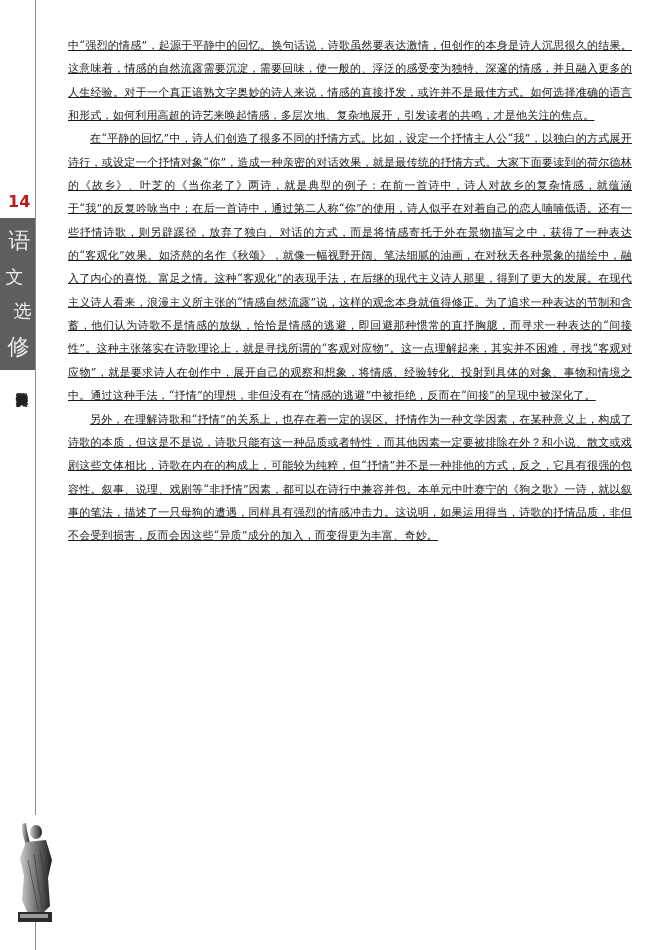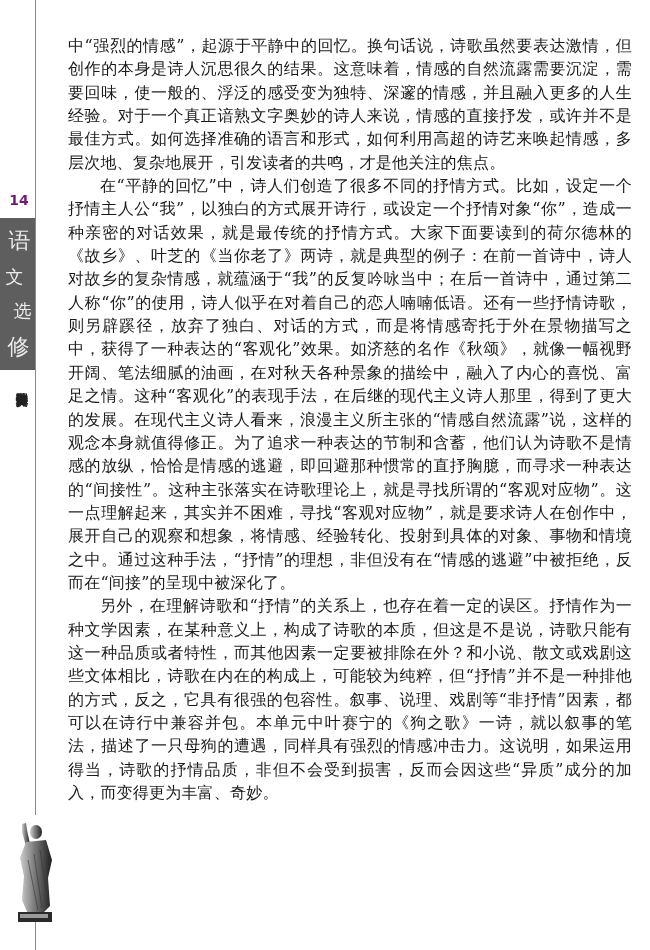--- a/index.html
+++ b/index.html
@@ -13,21 +13,21 @@
     position: absolute; left: 35px; top: 0; width: 1px; height: 950px;
     background: #8a8a8a;
   }
   .side-rule-gap {
     position: absolute; left: 33px; top: 815px; width: 5px; height: 95px;
     background: #ffffff;
   }
   .page-number {
     position: absolute; left: 8px; top: 192px; width: 22px;
     font-family: "DejaVu Sans", "Liberation Sans", sans-serif;
-    font-size: 14px; font-weight: bold; color: #701a75; text-align: center;
+    font-size: 16px; font-weight: bold; color: #b91c1c; text-align: center;
   }
   .series-band {
     position: absolute; left: 0; top: 218px; width: 35px; height: 152px;
     background: #5e5e5e;
     display: flex; flex-direction: column; align-items: center; justify-content: space-around;
     padding: 4px 0; box-sizing: border-box;
   }
   .series-band span {
     color: #ececec; font-size: 22px; line-height: 1; font-family: "DejaVu Serif", serif;
   }
@@ -35,22 +35,23 @@
   .series-band span:nth-child(2) { margin-left: -6px; font-size: 18px; }
   .series-band span:nth-child(3) { margin-left: 10px; font-size: 18px; }
   .series-band span:nth-child(4) { margin-left: 2px; }
   .book-title {
     position: absolute; left: 12px; top: 384px; width: 16px;
     font-size: 12px; line-height: 13px; font-weight: bold; color: #222;
     writing-mode: vertical-rl; text-orientation: upright; letter-spacing: 0px;
   }
   .content {
     position: absolute; left: 68px; top: 34px; width: 564px;
-    font-size: 16px; line-height: 23.35px; text-align: justify;
+    font-size: 11px; line-height: 23.35px; text-align: justify;
     letter-spacing: 0.2px;
+    text-decoration: underline;
   }
   .content p { margin: 0; }
   .content p.indent { text-indent: 2em; }
   .statue {
     position: absolute; left: 8px; top: 820px; width: 48px; height: 110px;
   }
 </style>
 </head>
 <body>
 

